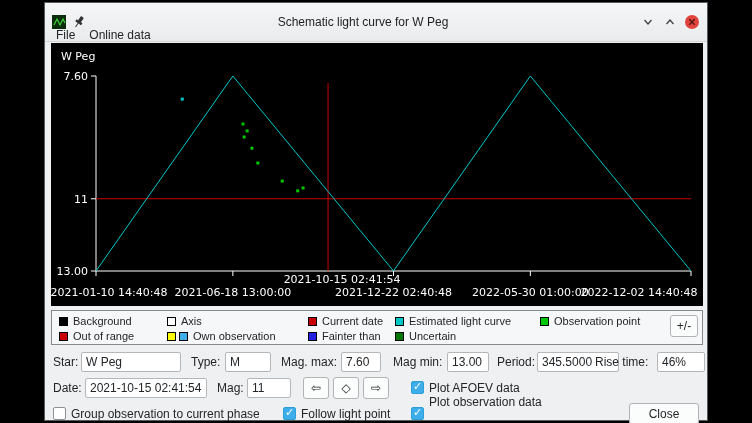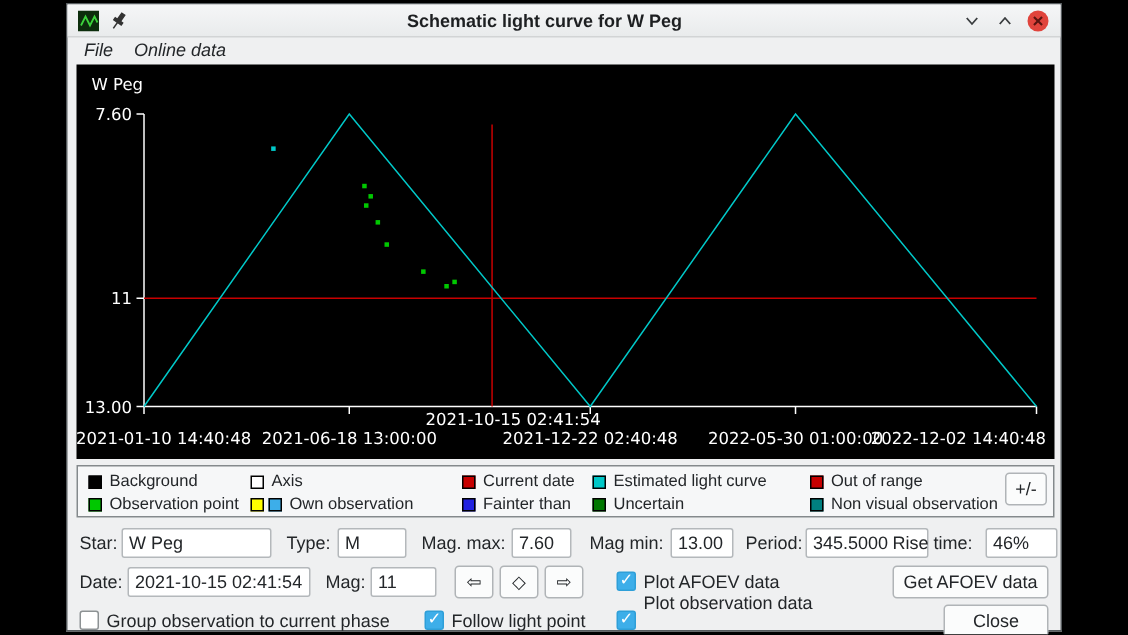--- a/index.html
+++ b/index.html
@@ -1,28 +1,28 @@
 <!DOCTYPE html>
 <html><head>
 <meta charset="utf-8">
 <style>
   html,body{margin:0;padding:0;background:#000;}
   .screen{position:relative;width:752px;height:423px;background:#000;overflow:hidden;
           font-family:"Liberation Sans",sans-serif;color:#232629;}
   .window{position:absolute;left:44px;top:2px;width:664px;height:419px;background:#eff0f1;
           border:1px solid #565b5e;box-sizing:border-box;}
   
-  .titlebar{position:absolute;left:0;top:0;right:0;height:22px;display:flex;align-items:center;
-            padding:0 6px;background:linear-gradient(#f5f6f7,#e9ebec);border-bottom:1px solid #d2d4d5;box-sizing:border-box;font-weight:bold;}
+  .titlebar{position:absolute;left:0;top:0;right:0;height:39px;display:flex;align-items:center;
+            padding:0 6px;background:linear-gradient(#f5f6f7,#e9ebec);border-bottom:1px solid #d2d4d5;box-sizing:border-box;}
   .titlebar .title{flex:1;text-align:center;font-size:12px;color:#1d1f21;}
   .tb-ico{width:16px;height:16px;display:inline-flex;align-items:center;justify-content:center;margin-right:4px;}
   .tb-btn{width:18px;height:18px;display:inline-flex;align-items:center;justify-content:center;margin-left:4px;cursor:default;}
   
-  .menubar{position:absolute;left:0;top:22px;right:0;height:18px;display:flex;align-items:flex-start;
-           padding:0 4px;font-size:12px;font-style:italic;}
+  .menubar{position:absolute;left:0;top:22px;right:0;height:18px;display:flex;align-items:flex-end;
+           padding:0 4px;font-size:12px;}
   .menu-item{padding:1px 7px;border-radius:2px;}
   
   .plot{position:absolute;left:6px;top:40px;width:652px;height:263px;background:#000;}
   .plot svg{position:absolute;left:0;top:0;}
   .plot text{font-family:"DejaVu Sans",sans-serif;}
   
   .legend{position:absolute;left:6px;top:307px;width:652px;height:35px;background:#f6f7f8;
           border:1px solid #84898c;box-sizing:border-box;}
   .legend-grid{position:absolute;left:7px;top:3px;display:grid;
                grid-template-columns:108px 141px 87px 145px auto;grid-auto-rows:14px;row-gap:1px;}
@@ -138,43 +138,39 @@
           </div>
           <div class="legend-cell">
             <span class="swatch" style="background: rgb(200, 0, 0);"></span>
             <span>Current date</span>
           </div>
           <div class="legend-cell">
             <span class="swatch" style="background: rgb(0, 200, 200);"></span>
             <span>Estimated light curve</span>
           </div>
           <div class="legend-cell">
+            <span class="swatch" style="background: rgb(0, 200, 0);"></span>
+            <span>Observation point</span>
+          </div>
+          <div class="legend-cell">
             <span class="swatch" style="background: rgb(200, 0, 0);"></span>
             <span>Out of range</span>
-          </div>
-          <div class="legend-cell">
-            <span class="swatch" style="background: rgb(0, 200, 0);"></span>
-            <span>Observation point</span>
           </div>
           <div class="legend-cell">
             <span class="swatch" style="background: rgb(255, 255, 0);"></span>
             <span class="swatch" style="background: rgb(61, 174, 233);"></span>
             <span>Own observation</span>
           </div>
           <div class="legend-cell">
             <span class="swatch" style="background: rgb(34, 34, 224);"></span>
             <span>Fainter than</span>
           </div>
           <div class="legend-cell">
             <span class="swatch" style="background: rgb(0, 120, 0);"></span>
             <span>Uncertain</span>
-          </div>
-          <div class="legend-cell">
-            <span class="swatch" style="background: rgb(0, 128, 128);"></span>
-            <span>Non visual observation</span>
           </div>
         </div>
       <button class="btn plusminus">+/-</button>
     </div>
 
     <div class="formarea">
 
       <span class="flabel" style="left:8px;top:6px">Star:</span>
       <input class="field" style="left: 36px; top: 6px; width: 100px;" readonly="" value="W Peg">
       <span class="flabel" style="left:146px;top:6px">Type:</span>
@@ -190,21 +186,20 @@
 
       <span class="flabel" style="left:8px;top:32px">Date:</span>
       <input class="field" style="left: 40px; top: 32px; width: 122px;" readonly="" value="2021-10-15 02:41:54">
       <span class="flabel" style="left:172px;top:32px">Mag:</span>
       <input class="field" style="left: 202px; top: 32px; width: 44px;" readonly="" value="11">
       <button class="btn" style="left:258px;top:31px;width:26px">⇦</button>
       <button class="btn" style="left:288px;top:31px;width:26px">◇</button>
       <button class="btn" style="left:318px;top:31px;width:26px">⇨</button>
       <span class="checkbox" style="left:366px;top:35px" data-checked="true"></span>
       <span class="flabel" style="left:384px;top:32px">Plot AFOEV data</span>
-      <button class="btn" style="right:8px;top:31px;width:104px">Get AFOEV data</button>
 
       <span class="checkbox" style="left:8px;top:61px" data-checked="false"></span>
       <span class="flabel" style="left:26px;top:58px">Group observation to current phase</span>
       <span class="checkbox" style="left:238px;top:61px" data-checked="true"></span>
       <span class="flabel" style="left:256px;top:58px">Follow light point</span>
       <span class="checkbox" style="left:366px;top:61px" data-checked="true"></span>
       <span class="flabel" style="left:384px;top:46px">Plot observation data</span>
       <button class="btn" style="right:8px;top:57px;width:70px">Close</button>
     </div>
 

